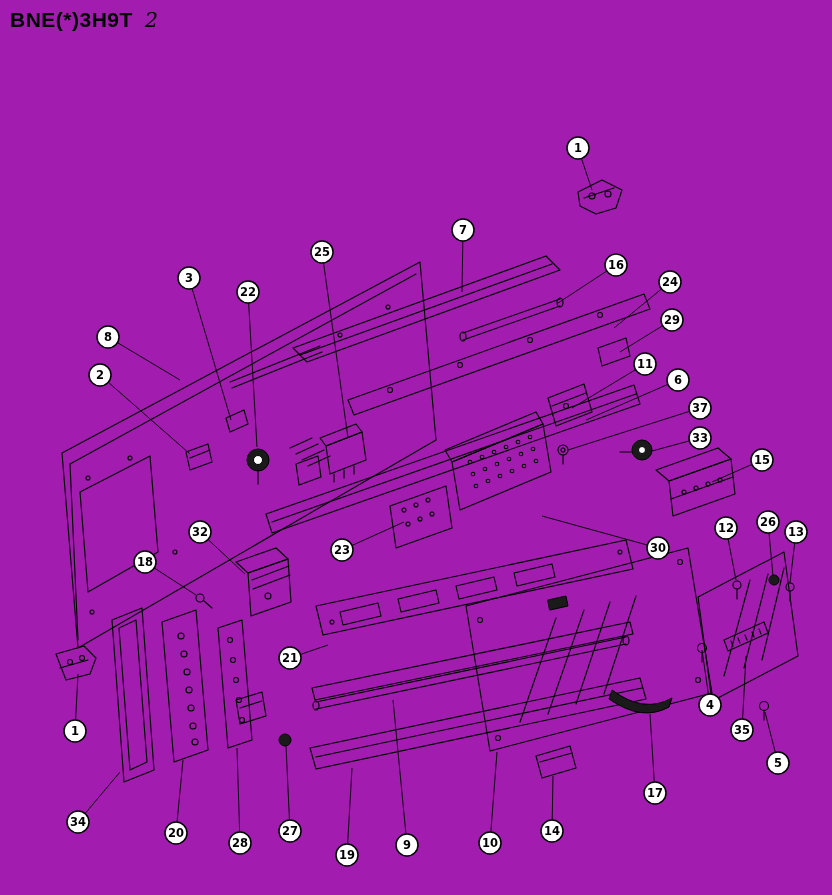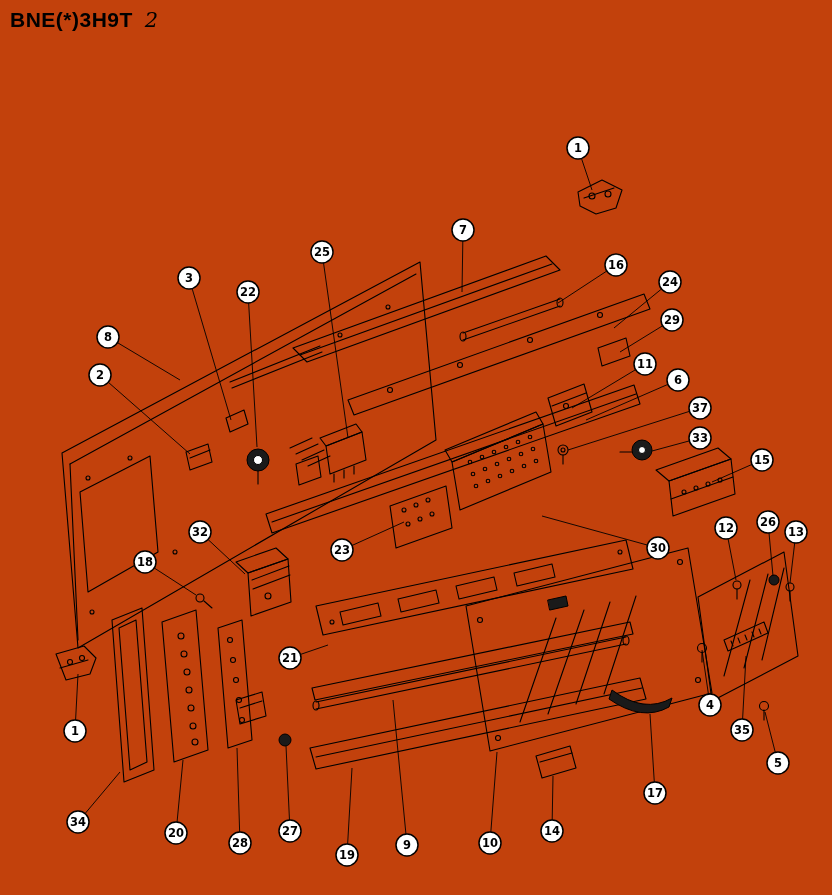--- a/index.html
+++ b/index.html
@@ -1,16 +1,16 @@
 <!DOCTYPE html>
 <html><head>
 <meta charset="utf-8">
 <style>
   html,body{margin:0;padding:0;background:#fff;}
-  .page{position:relative;width:832px;height:895px;background:#c2410c;overflow:hidden;
+  .page{position:relative;width:832px;height:895px;background:#a21caf;overflow:hidden;
         font-family:"Liberation Sans",sans-serif;}
   .title-block{position:absolute;top:8px;left:10px;display:flex;align-items:flex-start;gap:12px;z-index:2;}
   .model-title{font-weight:700;font-size:21px;letter-spacing:.5px;color:#000;}
   .hand-mark{font-family:"DejaVu Serif",serif;font-style:italic;font-size:21px;color:#000;margin-top:0;}
   svg.diagram{position:absolute;left:0;top:0;}
   .part{stroke:#000;fill:none;stroke-width:1.1;stroke-linejoin:round;stroke-linecap:round;}
   .part-dark{stroke:#000;fill:#1a1a1a;stroke-width:1;}
   .hole{stroke:#000;fill:#fff;stroke-width:1;}
   .leader{stroke:#000;stroke-width:.9;}
   .callout-circle{fill:#fff;stroke:#000;stroke-width:1.5;}

